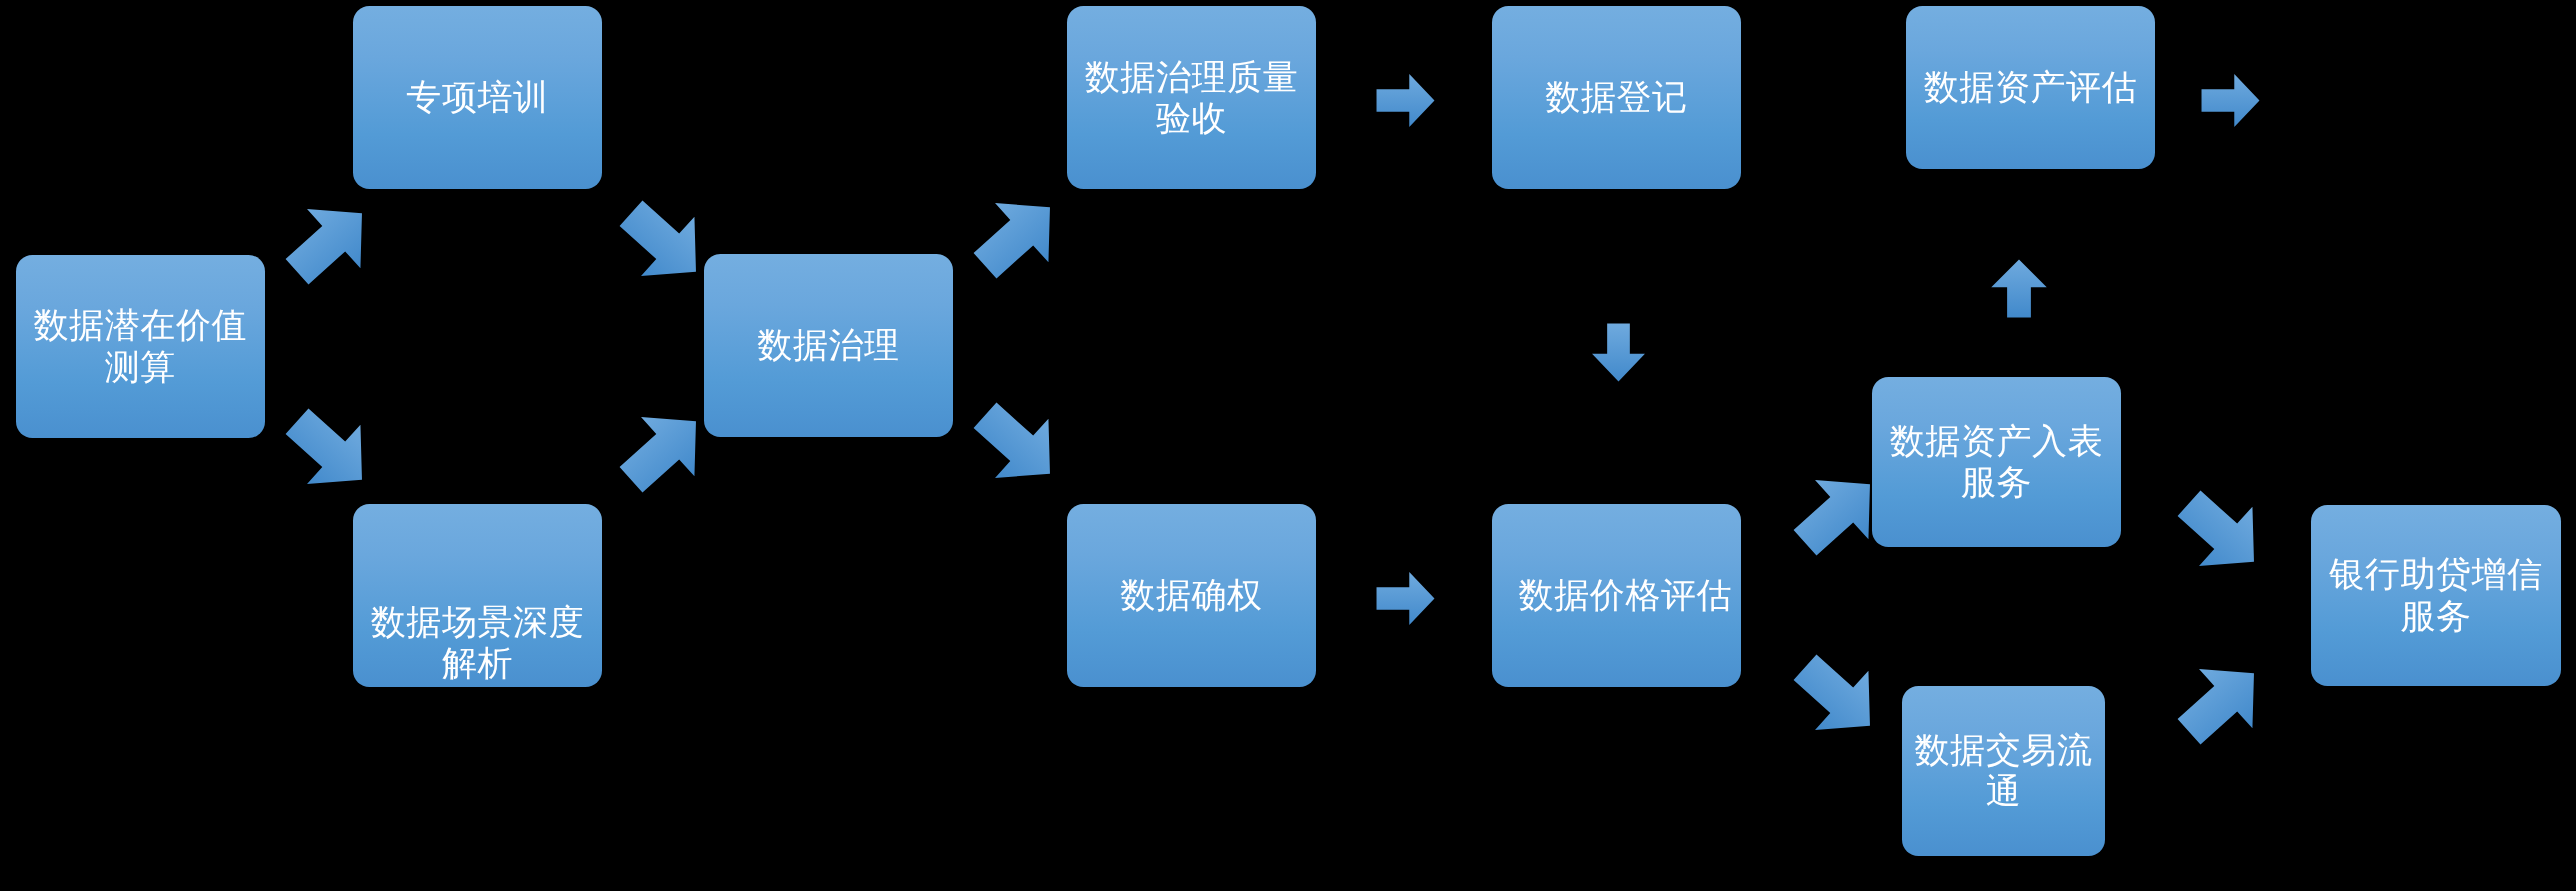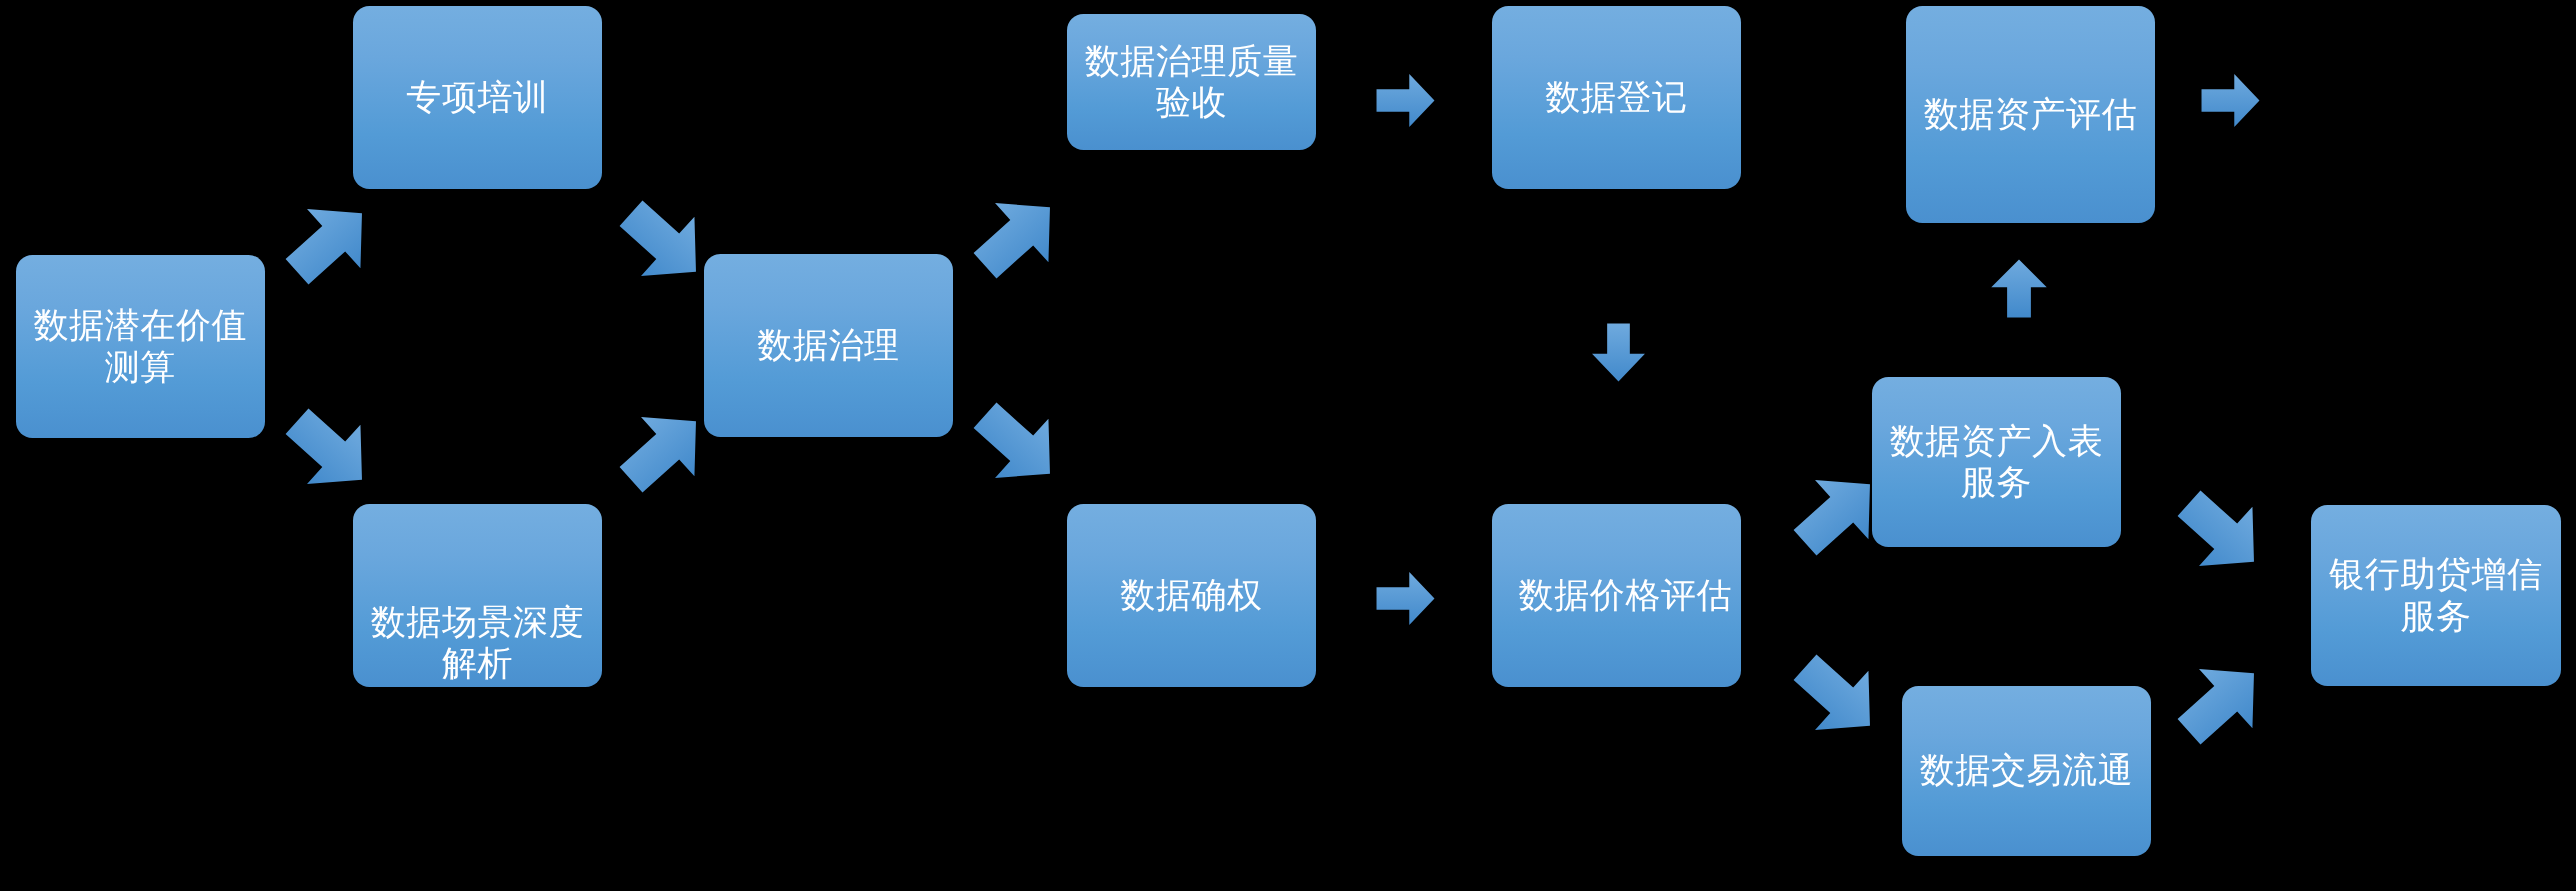--- a/index.html
+++ b/index.html
@@ -58,39 +58,39 @@
     </div>
     <div class="node" style="left: 353px; top: 6.3px; width: 249px; height: 183px;">
       <span class="label">专项培训</span>
     </div>
     <div class="node" style="left: 353px; top: 504px; width: 249px; height: 183px; align-items: flex-end;">
       <span class="label">数据场景深度解析</span>
     </div>
     <div class="node" style="left: 704px; top: 254px; width: 249px; height: 183px;">
       <span class="label">数据治理</span>
     </div>
-    <div class="node" style="left: 1067px; top: 6.3px; width: 249px; height: 136px; margin-top: 8px;">
+    <div class="node" style="left: 1067px; top: 6.3px; width: 249px; height: 183px;">
       <span class="label">数据治理质量验收</span>
     </div>
     <div class="node" style="left: 1492px; top: 6.3px; width: 249px; height: 183px;">
       <span class="label">数据登记</span>
     </div>
     <div class="node" style="left: 1067px; top: 504px; width: 249px; height: 183px;">
       <span class="label">数据确权</span>
     </div>
     <div class="node" style="left: 1492px; top: 504px; width: 249px; height: 183px; text-align: right;">
       <span class="label">数据价格评估</span>
     </div>
-    <div class="node" style="left: 1906px; top: 6.3px; width: 249px; height: 217px;">
+    <div class="node" style="left: 1906px; top: 6.3px; width: 249px; height: 163px;">
       <span class="label">数据资产评估</span>
     </div>
     <div class="node" style="left: 1872px; top: 377px; width: 249px; height: 170px;">
       <span class="label">数据资产入表服务</span>
     </div>
-    <div class="node" style="left: 1902px; top: 686px; width: 249px; height: 170px;">
+    <div class="node" style="left: 1902px; top: 686px; width: 203px; height: 170px;">
       <span class="label">数据交易流通</span>
     </div>
     <div class="node" style="left: 2311px; top: 505px; width: 250px; height: 181px;">
       <span class="label">银行助贷增信服务</span>
     </div>
     <div class="arrow" style="left: 282px; top: 195px; width: 95px; height: 95px; transform: rotate(-42deg);">
       <svg viewBox="0 0 100 100" preserveAspectRatio="none">
         <defs>
           <linearGradient id="ag-a1" x1="0" y1="0" x2="0" y2="1">
             <stop offset="0%" stop-color="#6FAADE"></stop>

